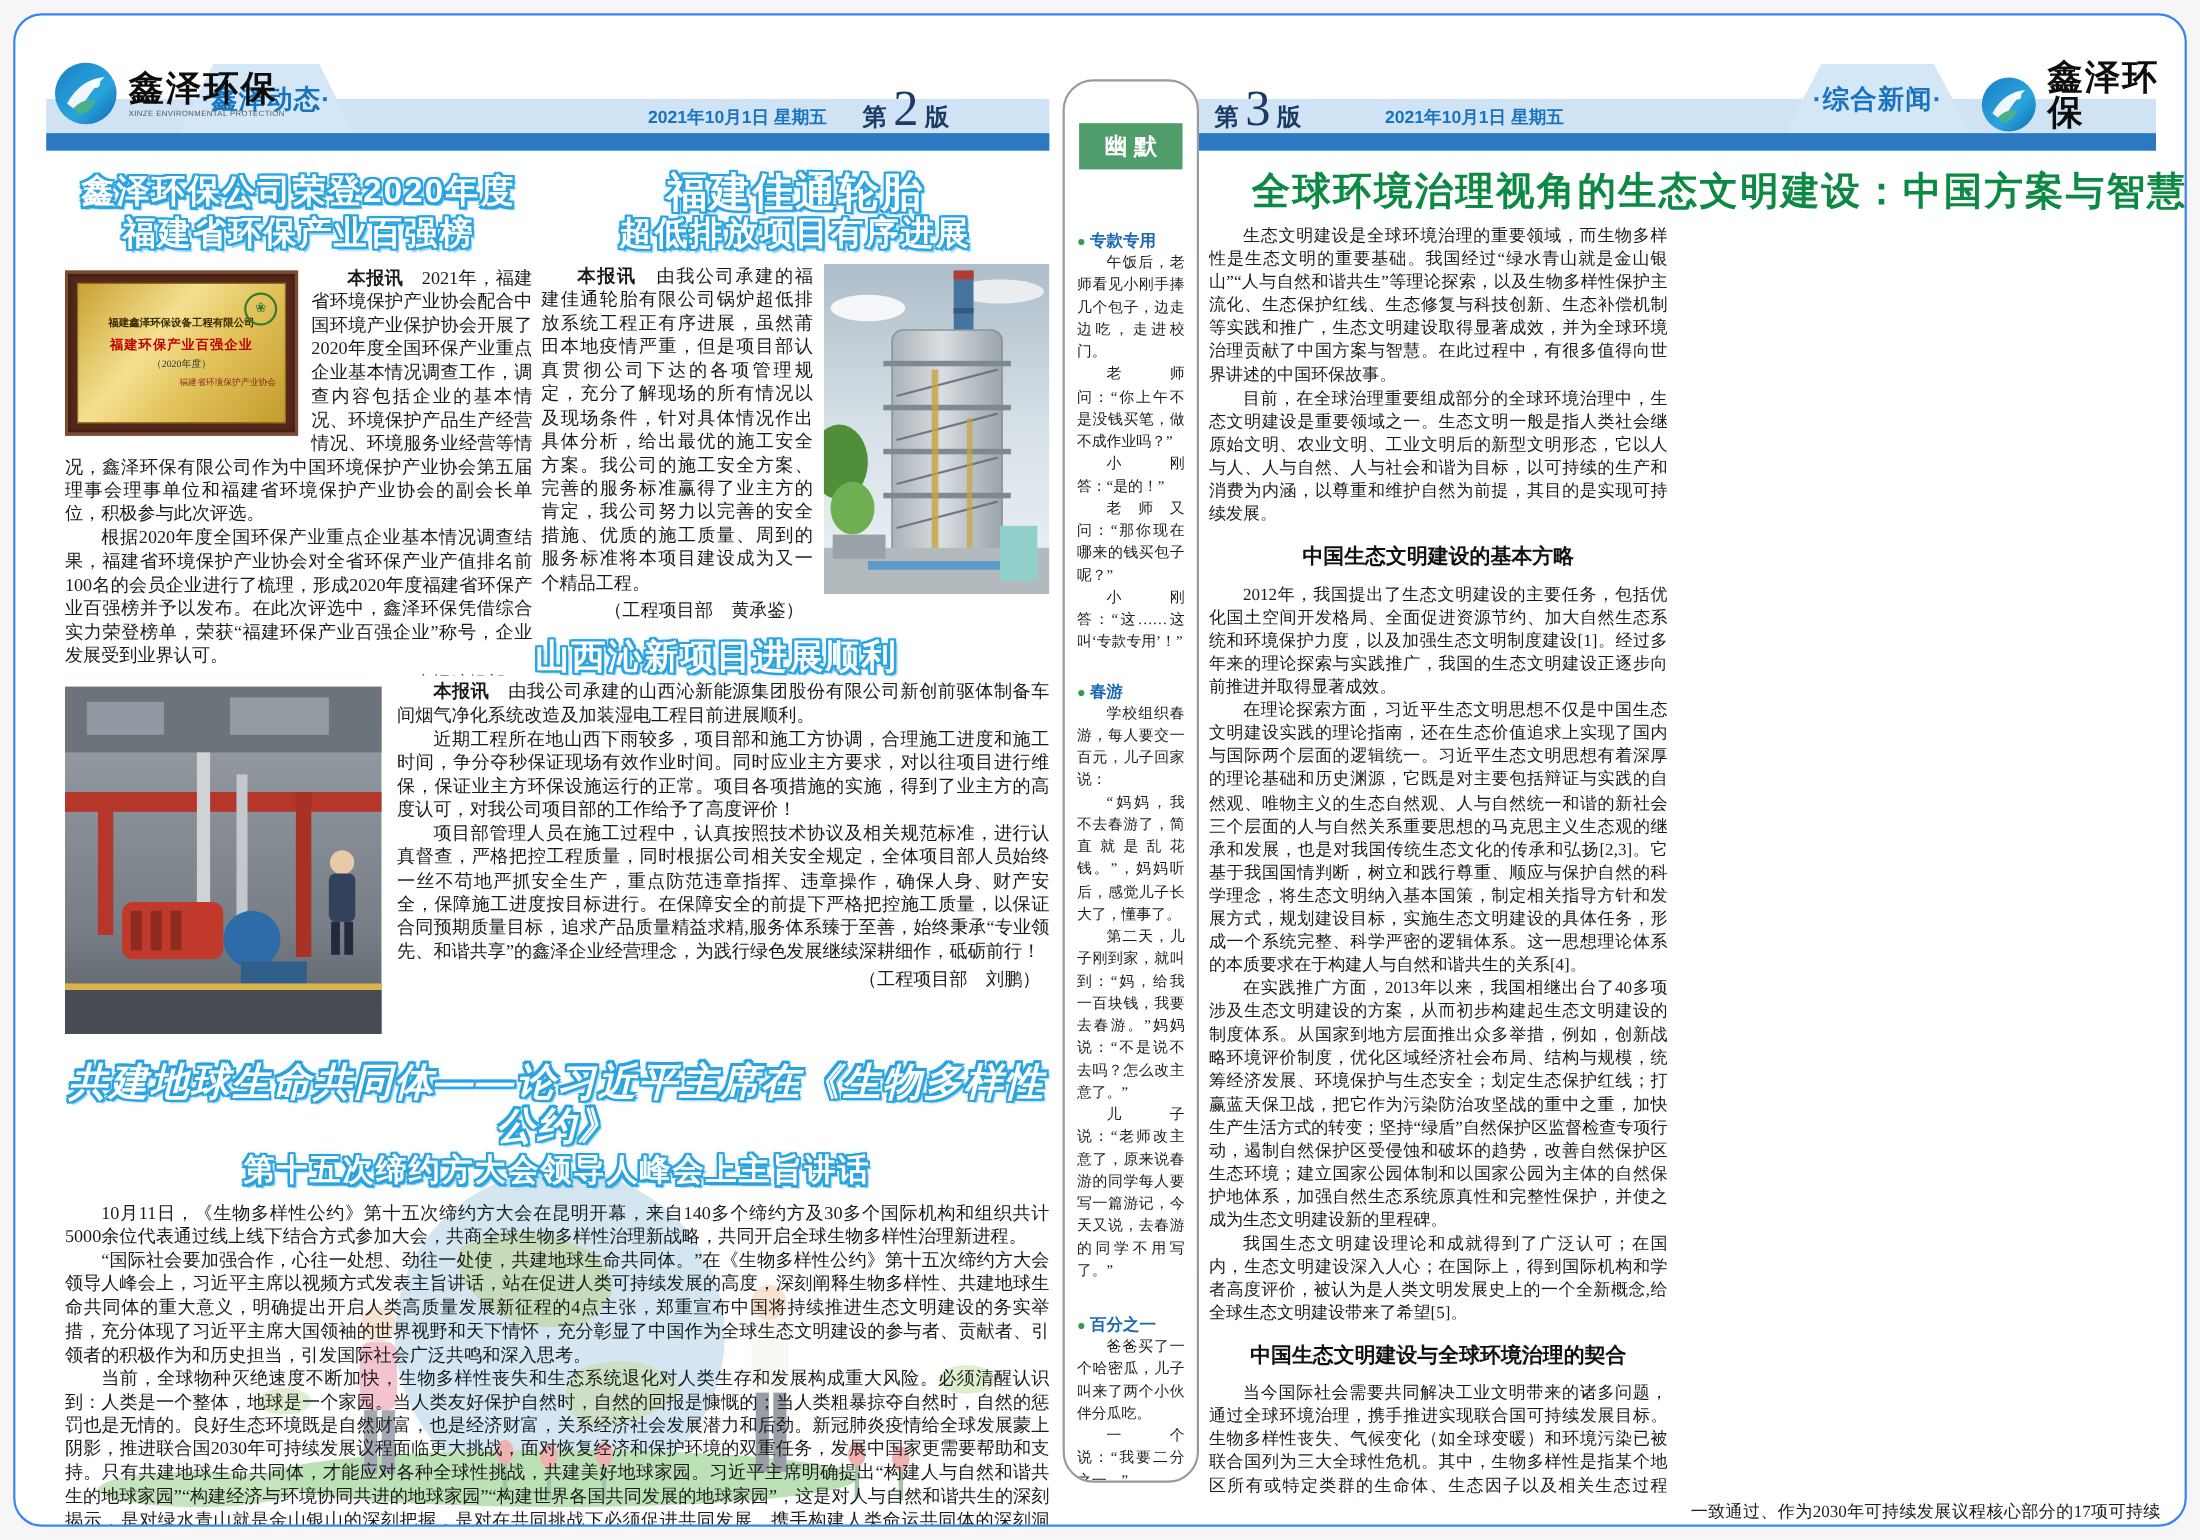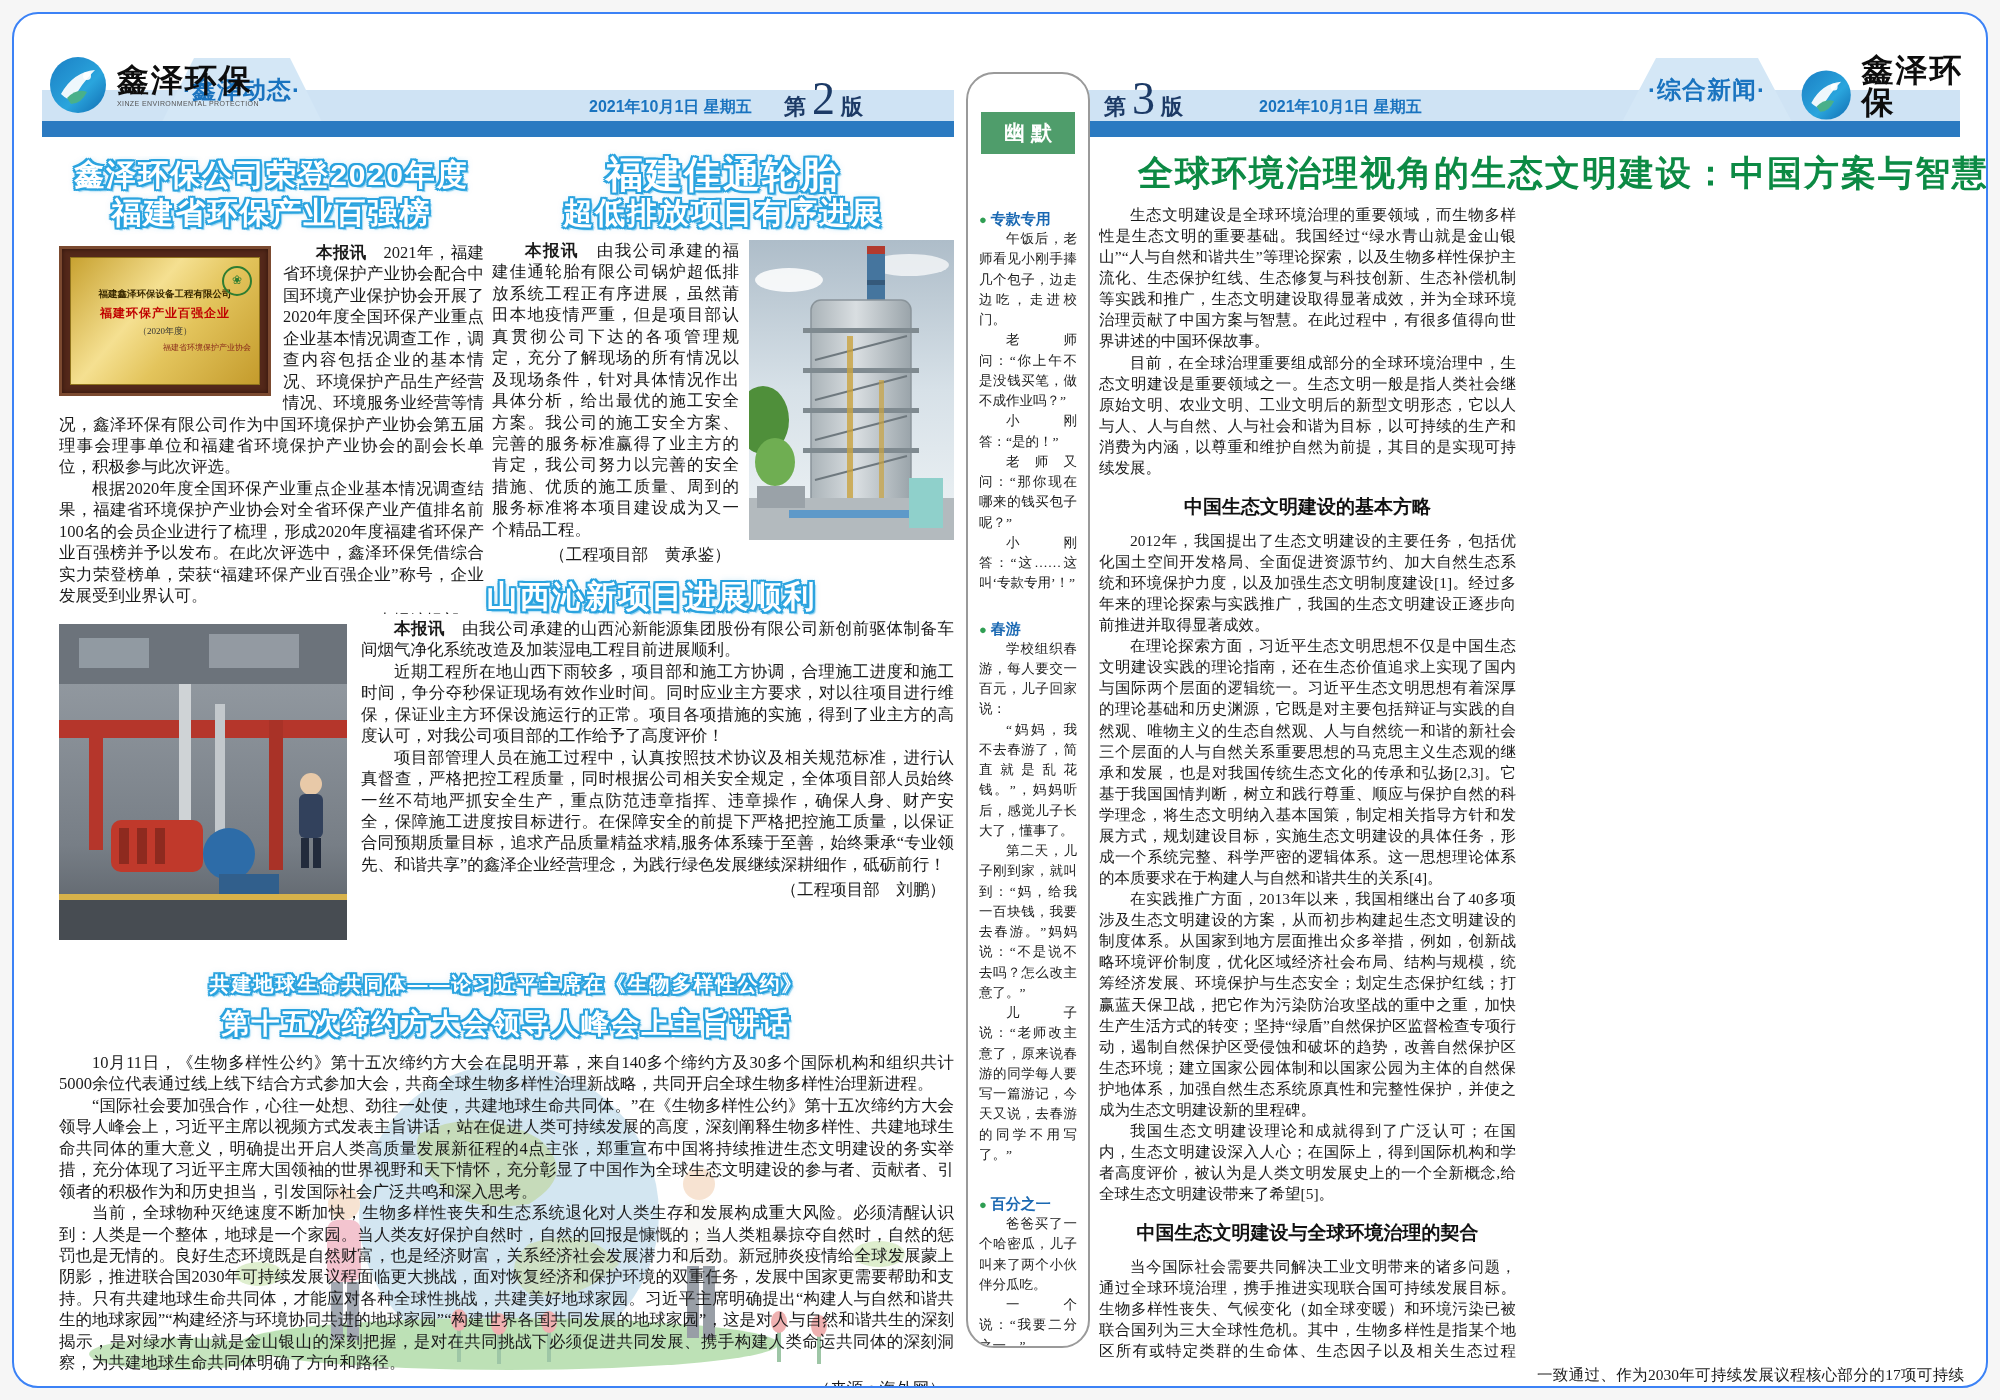--- a/index.html
+++ b/index.html
@@ -289,21 +289,21 @@
         <rect x="288" y="238" width="12" height="58" fill="#4a5568"></rect>
         <circle cx="640" cy="140" r="16" fill="#f0c9a6"></circle>
         <rect x="624" y="156" width="34" height="66" rx="10" fill="#f5f2ec"></rect>
         <rect x="628" y="222" width="12" height="72" fill="#33404f"></rect>
         <rect x="644" y="222" width="12" height="72" fill="#33404f"></rect>
         <ellipse cx="200" cy="230" rx="24" ry="12" fill="#bede9e"></ellipse>
         <ellipse cx="820" cy="210" rx="26" ry="13" fill="#bede9e"></ellipse>
       </g>
     </svg>
     <div class="txt">
-      <div class="otl" style="font-size:20px;line-height:40px;">共建地球生命共同体——论习近平主席在《生物多样性公约》</div>
+      <div class="otl" style="font-size:35px;line-height:40px;font-style:italic;">共建地球生命共同体——论习近平主席在《生物多样性公约》</div>
       <div class="otl" style="font-size:28px;line-height:40px;margin-bottom:8px;">第十五次缔约方大会领导人峰会上主旨讲话</div>
       <p class="p">10月11日，《生物多样性公约》第十五次缔约方大会在昆明开幕，来自140多个缔约方及30多个国际机构和组织共计5000余位代表通过线上线下结合方式参加大会，共商全球生物多样性治理新战略，共同开启全球生物多样性治理新进程。</p>
       <p class="p">“国际社会要加强合作，心往一处想、劲往一处使，共建地球生命共同体。”在《生物多样性公约》第十五次缔约方大会领导人峰会上，习近平主席以视频方式发表主旨讲话，站在促进人类可持续发展的高度，深刻阐释生物多样性、共建地球生命共同体的重大意义，明确提出开启人类高质量发展新征程的4点主张，郑重宣布中国将持续推进生态文明建设的务实举措，充分体现了习近平主席大国领袖的世界视野和天下情怀，充分彰显了中国作为全球生态文明建设的参与者、贡献者、引领者的积极作为和历史担当，引发国际社会广泛共鸣和深入思考。</p>
       <p class="p">当前，全球物种灭绝速度不断加快，生物多样性丧失和生态系统退化对人类生存和发展构成重大风险。必须清醒认识到：人类是一个整体，地球是一个家园。当人类友好保护自然时，自然的回报是慷慨的；当人类粗暴掠夺自然时，自然的惩罚也是无情的。良好生态环境既是自然财富，也是经济财富，关系经济社会发展潜力和后劲。新冠肺炎疫情给全球发展蒙上阴影，推进联合国2030年可持续发展议程面临更大挑战，面对恢复经济和保护环境的双重任务，发展中国家更需要帮助和支持。只有共建地球生命共同体，才能应对各种全球性挑战，共建美好地球家园。习近平主席明确提出“构建人与自然和谐共生的地球家园”“构建经济与环境协同共进的地球家园”“构建世界各国共同发展的地球家园”，这是对人与自然和谐共生的深刻揭示，是对绿水青山就是金山银山的深刻把握，是对在共同挑战下必须促进共同发展、携手构建人类命运共同体的深刻洞察，为共建地球生命共同体明确了方向和路径。</p>
       <div class="by">（来源：海外网）</div>
     </div>
   </div>
 
   <div class="abs humor">
     <div class="hbadge">幽默</div>

